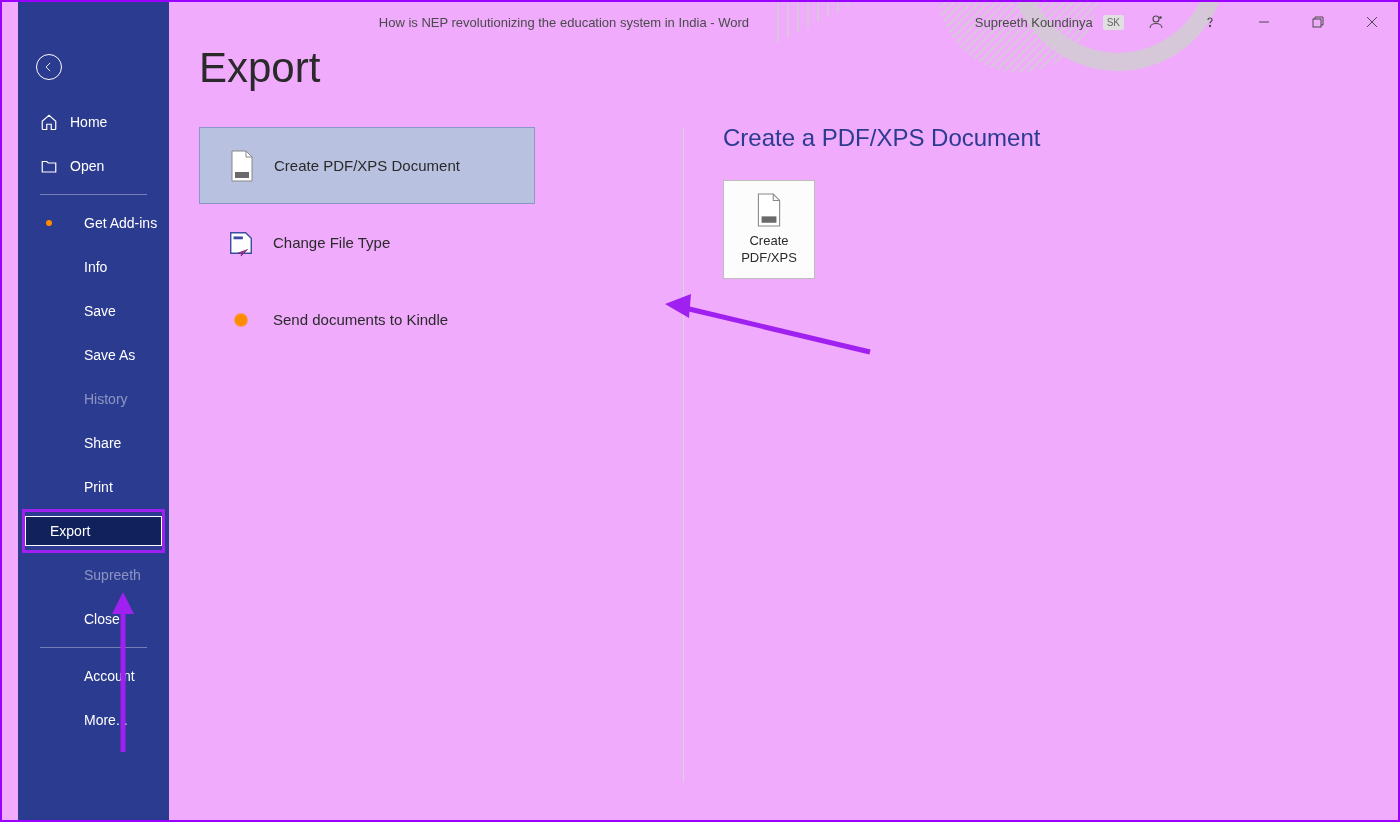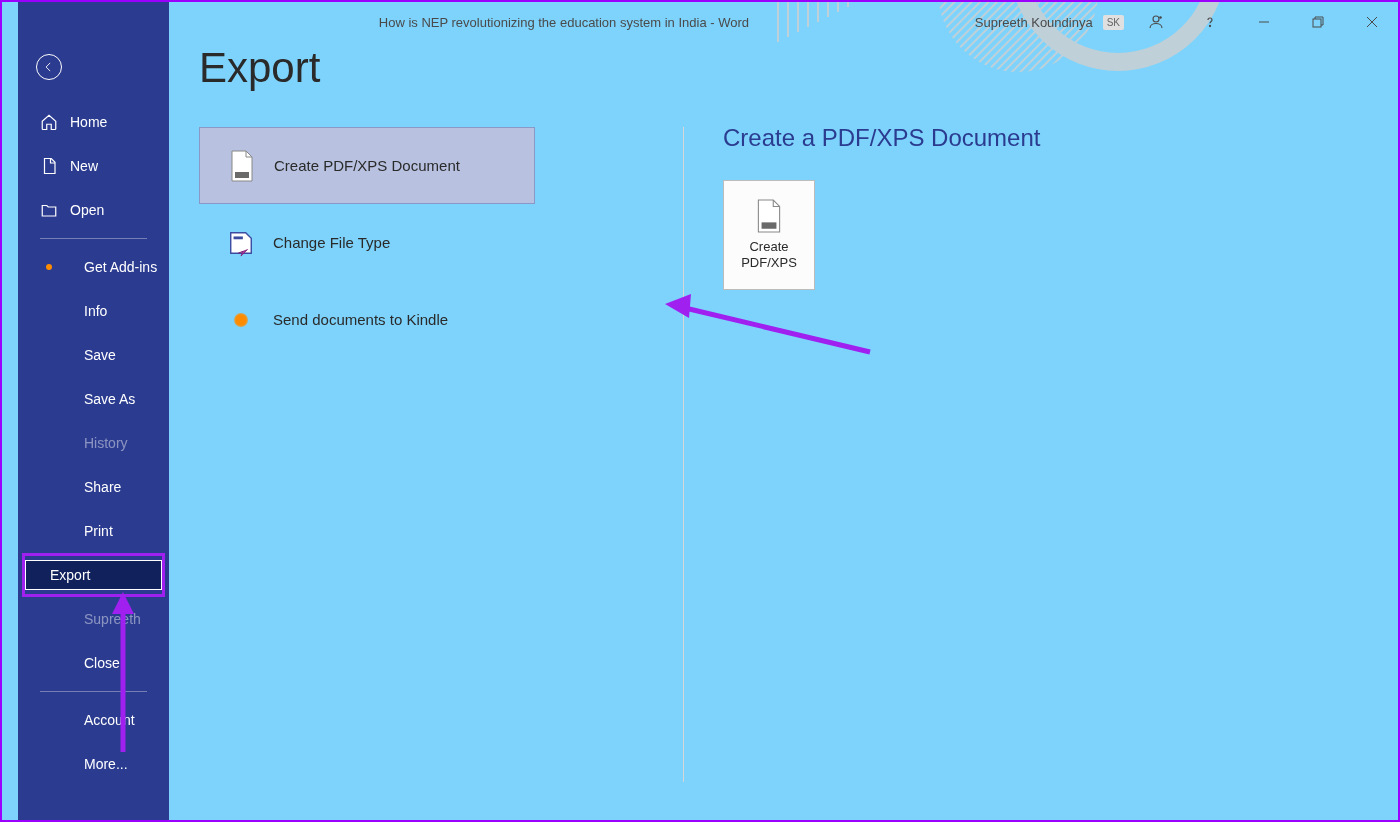--- a/index.html
+++ b/index.html
@@ -1,19 +1,19 @@
 <!DOCTYPE html>
 <html><head>
 <meta charset="utf-8">
 <style>
 * { margin: 0; padding: 0; box-sizing: border-box; font-family: 'Segoe UI', Tahoma, sans-serif; }
 html, body { width: 1400px; height: 822px; overflow: hidden; background: #fff; }
 
 
-.app-frame { width: 1400px; height: 822px; border: 2px solid #9b00ff; position: relative; background: #7dd3fc; }
+.app-frame { width: 1400px; height: 822px; border: 2px solid #9b00ff; position: relative; background: #f0abfc; }
 
 
 .deco-svg { position: absolute; top: 0; right: 140px; width: 500px; height: 80px; z-index: 1; opacity: 0.8; }
 
 
 .titlebar { position: absolute; top: 0; left: 151px; right: 0; height: 40px; display: flex; align-items: center; z-index: 3; }
 .titlebar .doc-title { flex: 1; text-align: center; font-size: 13px; color: #4a4a4a; }
 .titlebar .user-area { display: flex; align-items: center; gap: 10px; padding-right: 4px; }
 .titlebar .username { font-size: 13px; color: #4a4a4a; }
 .titlebar .initials { font-size: 10px; color: #666; background: #e0e0e0; padding: 2px 4px; border-radius: 2px; }
@@ -43,21 +43,21 @@
 .export-option .kindle-dot { width: 14px; height: 14px; background: radial-gradient(circle, #ff8c00 0%, #ff8c00 50%, rgba(255,140,0,0) 100%); border-radius: 50%; }
 
 .vert-divider { position: absolute; left: 530px; top: 125px; width: 1px; height: 655px; background: #d6d6d6; }
 
 .detail-panel { position: absolute; left: 570px; top: 122px; right: 40px; }
 .detail-title { font-size: 24px; font-weight: 400; color: #2b3b8f; }
 .bullet-list { margin-top: 10px; }
 .bullet-list .bullet-row { display: flex; align-items: flex-start; gap: 14px; margin-bottom: 6px; font-size: 14.5px; color: #2a2a2a; }
 .bullet-list .sq { width: 8px; height: 8px; background: #c8c8c8; margin-top: 6px; flex-shrink: 0; }
 
-.create-btn { margin-top: 28px; width: 92px; height: 110px; border: 1px solid #bcbcbc; background: #fcfcfc; display: flex; flex-direction: column; align-items: center; justify-content: center; gap: 6px; cursor: pointer; }
+.create-btn { margin-top: 28px; width: 92px; height: 99px; border: 1px solid #bcbcbc; background: #fcfcfc; display: flex; flex-direction: column; align-items: center; justify-content: center; gap: 6px; cursor: pointer; }
 .create-btn .btn-label { font-size: 13px; color: #2a2a2a; text-align: center; line-height: 1.25; }
 
 
 .arrow-svg { position: absolute; pointer-events: none; z-index: 10; }
 </style>
 </head>
 <body>
 
 <div class="app-frame">
 
@@ -127,27 +127,20 @@
     </div>
 
     <div class="nav-item">
       <svg class="nav-icon" viewBox="0 0 24 24" fill="none" stroke="#fff" stroke-width="1.6">
           <path d="M3 11l9-8 9 8v10a1 1 0 01-1 1h-5v-7h-6v7H4a1 1 0 01-1-1V11z"></path>
         </svg>
       <span>Home</span>
     </div>
     <div class="nav-item">
       <svg class="nav-icon" viewBox="0 0 24 24" fill="none" stroke="#fff" stroke-width="1.6">
-          <path d="M6 2h9l5 5v15H6z"></path>
-          <path d="M14 2v6h6"></path>
-        </svg>
-      <span>New</span>
-    </div>
-    <div class="nav-item">
-      <svg class="nav-icon" viewBox="0 0 24 24" fill="none" stroke="#fff" stroke-width="1.6">
           <path d="M3 6h6l2 2h10v12H3z"></path>
         </svg>
       <span>Open</span>
     </div>
 
     <div class="divider"></div>
 
     <div class="nav-item indent">
       <span class="dot"></span>
       <span>Get Add-ins</span>

